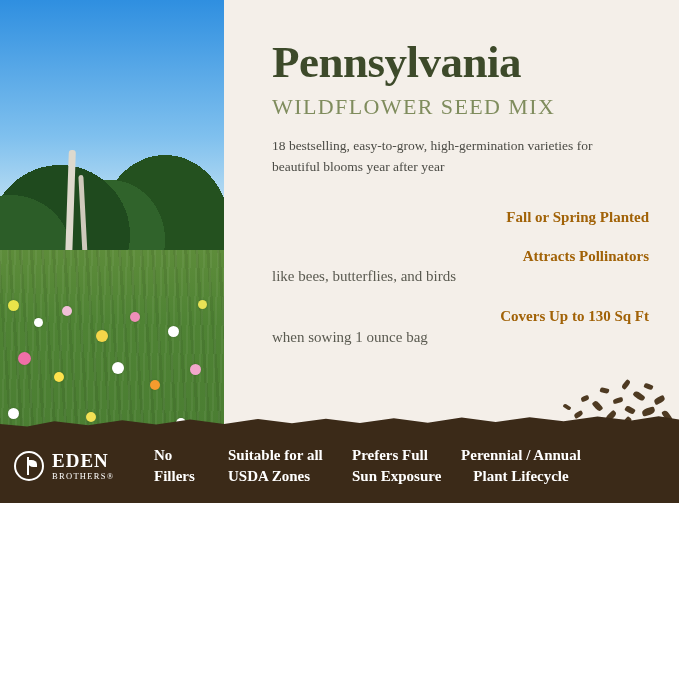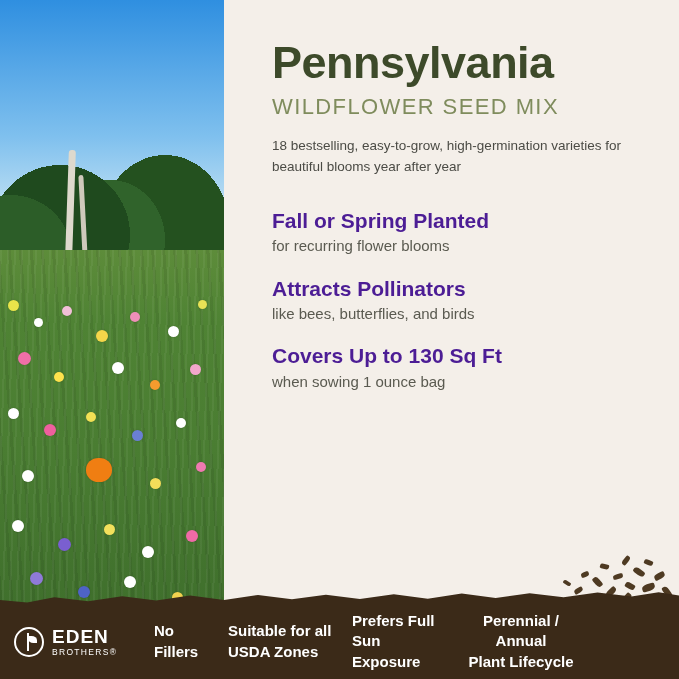--- a/index.html
+++ b/index.html
@@ -3,23 +3,23 @@
 <meta charset="utf-8">
 <style>
   html, body {
     margin: 0;
     padding: 0;
     background: #ffffff;
   }
   .card {
     position: relative;
     width: 679px;
-    height: 679px;
+    height: 503px;
     overflow: hidden;
-    font-family: Liberation Sans, sans-serif;
+    font-family: Liberation Serif, serif;
     background: #f5f0ea;
   }
 
   
   .photo {
     position: absolute;
     left: 0;
     top: 0;
     width: 224px;
     height: 612px;
@@ -108,24 +108,25 @@
     margin: 16px 0 0 0;
     max-width: 350px;
   }
   .features {
     margin-top: 30px;
   }
   .feature {
     margin-bottom: 20px;
   }
   .feature-title {
-    font-size: 21px;
+    font-size: 15px;
     font-weight: bold;
-    color: #4c1d95;
+    color: #a16207;
     line-height: 1.25;
+    text-align: right;
   }
   .feature-sub {
     font-size: 15px;
     color: #5a5a50;
     line-height: 1.3;
     margin-top: 2px;
   }
 
   
   .footer {
@@ -264,21 +265,20 @@
   </div>
 
   <div class="content">
     <h1 class="title">Pennsylvania</h1>
     <h2 class="subtitle">WILDFLOWER SEED MIX</h2>
     <p class="blurb">18 bestselling, easy-to-grow, high-germination varieties for beautiful blooms year after year</p>
 
     <div class="features">
       <div class="feature">
         <div class="feature-title">Fall or Spring Planted</div>
-        <div class="feature-sub">for recurring flower blooms</div>
       </div>
       <div class="feature">
         <div class="feature-title">Attracts Pollinators</div>
         <div class="feature-sub">like bees, butterflies, and birds</div>
       </div>
       <div class="feature">
         <div class="feature-title">Covers Up to 130 Sq Ft</div>
         <div class="feature-sub">when sowing 1 ounce  bag</div>
       </div>
     </div>

